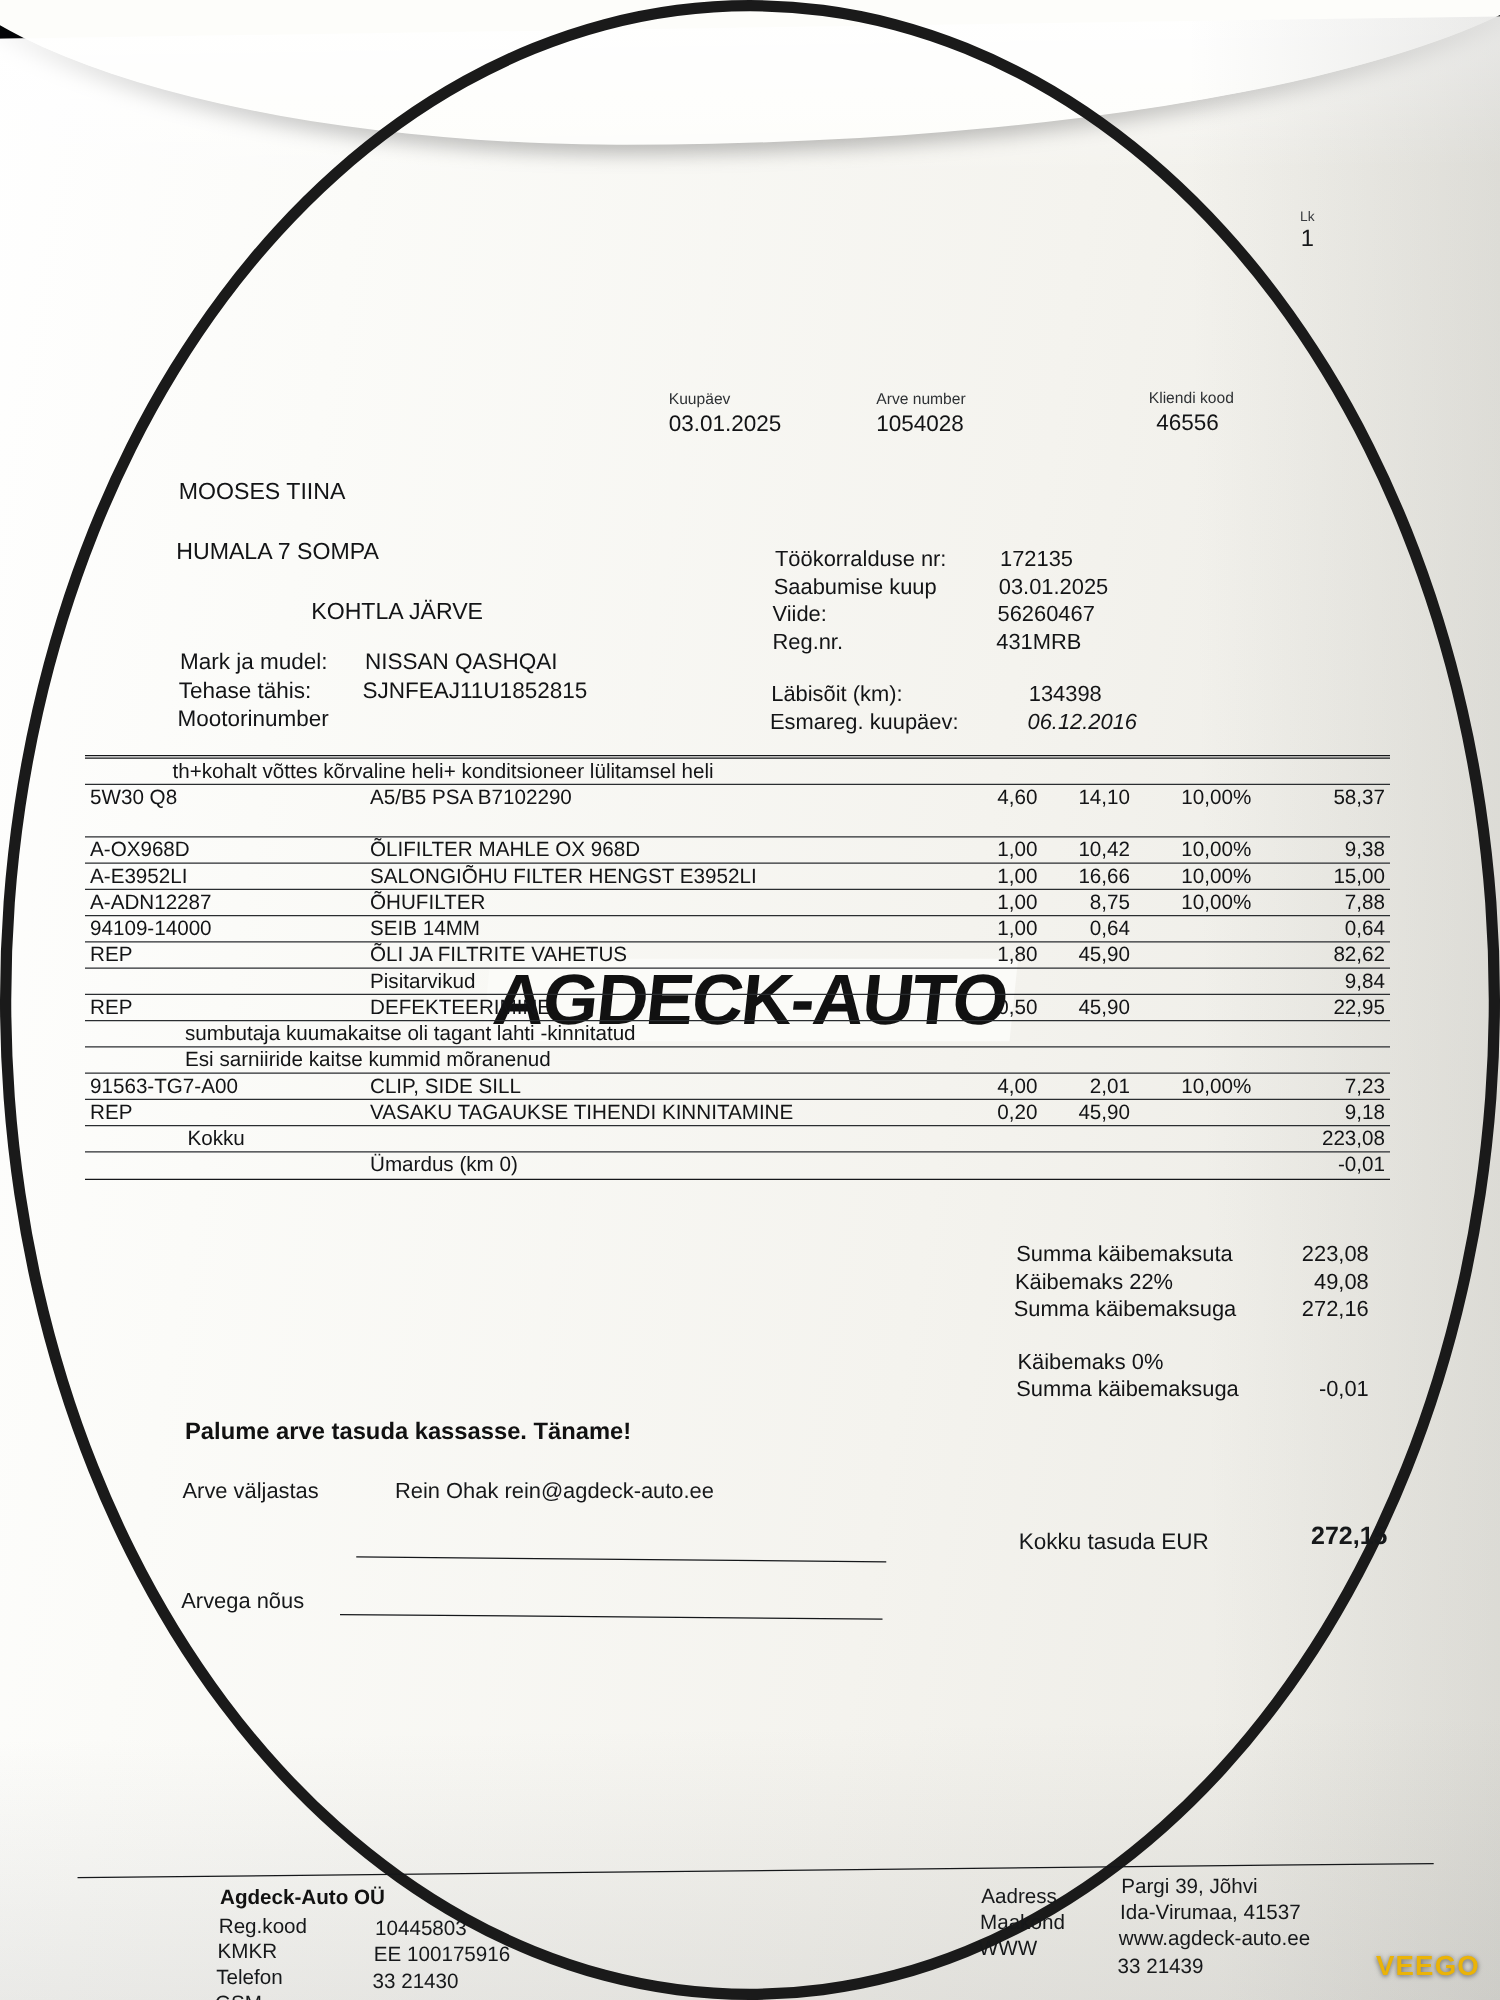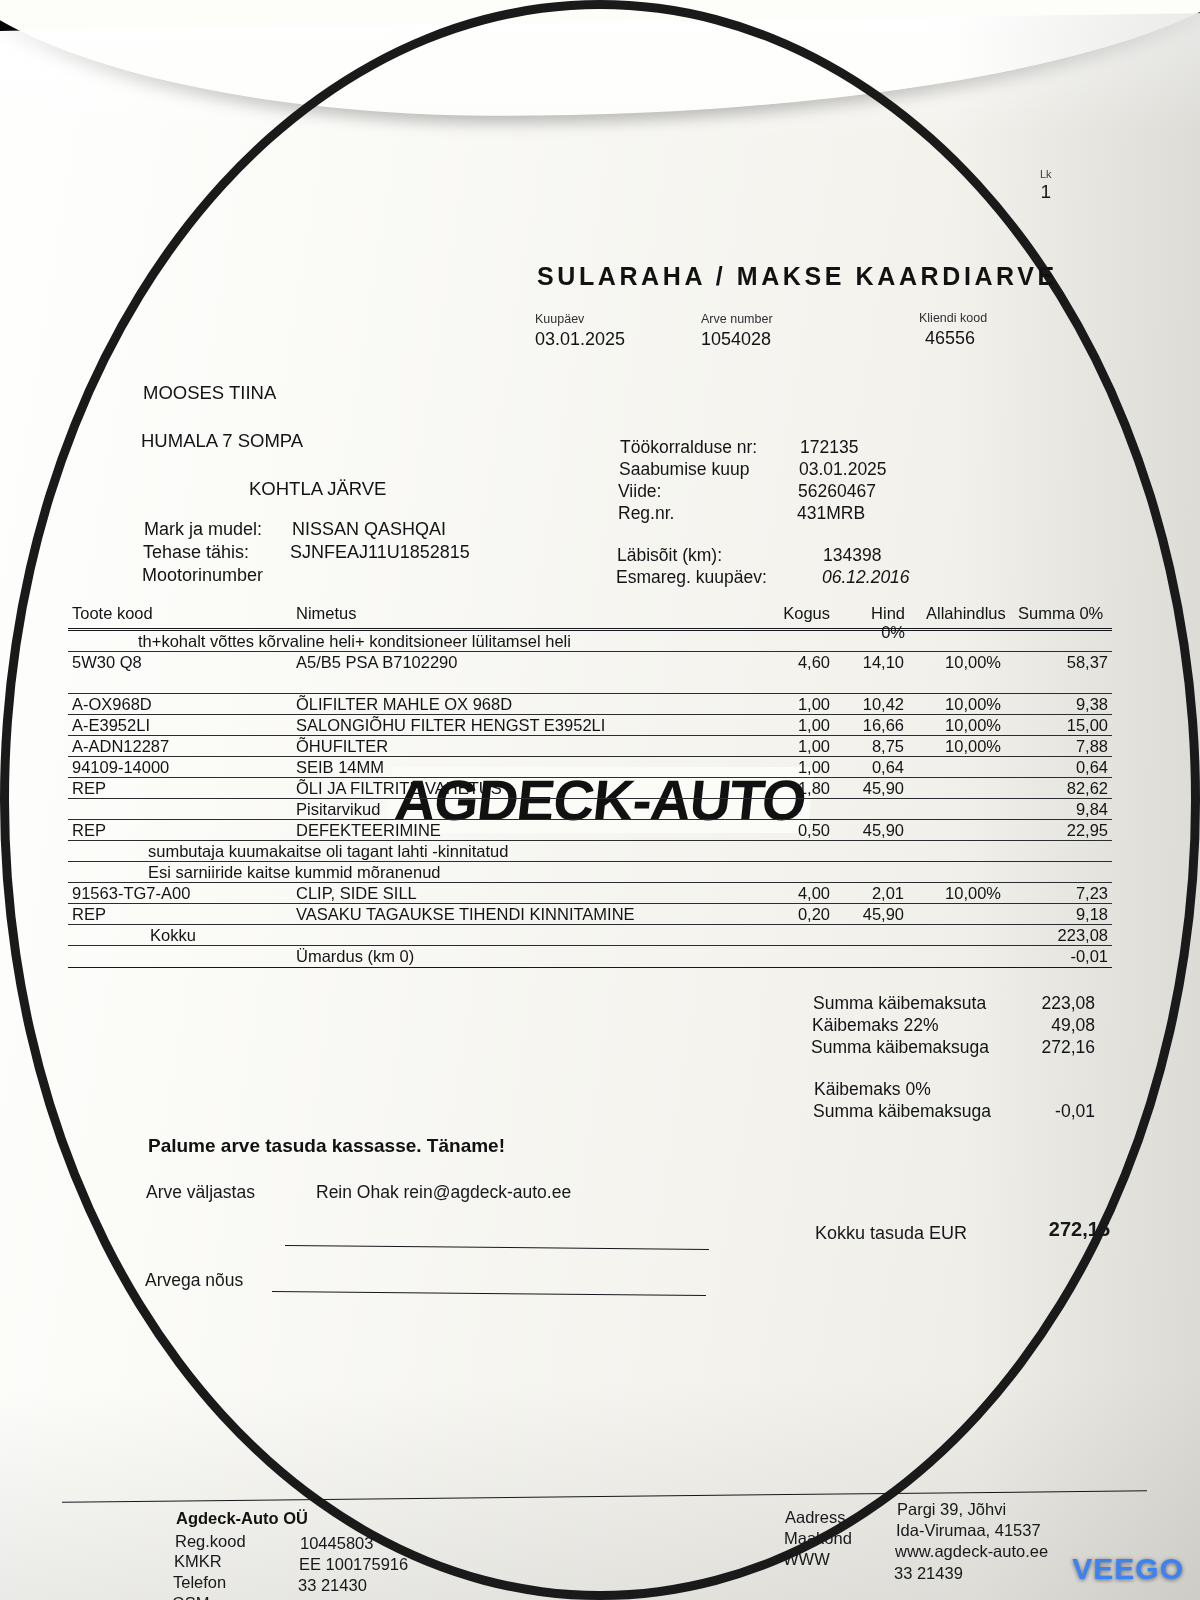--- a/index.html
+++ b/index.html
@@ -268,23 +268,23 @@
   .f5v { left: 897px; top: 1500px; }
   .f6l { left: 784px; top: 1529px; }
   .f6v { left: 896px; top: 1521px; }
   .f7l { left: 783px; top: 1550px; }
   .f7v { left: 895px; top: 1542px; }
   .f8v { left: 894px; top: 1564px; }
 
   .watermark {
     position: absolute;
     right: 16px; bottom: 14px;
-    font-size: 30px;
+    font-size: 22px;
     font-weight: bold;
-    color: #3b82f6;
+    color: #eab308;
     letter-spacing: 1px;
     text-shadow: 0 1px 4px rgba(0,0,0,0.55);
     z-index: 20;
   }
 </style>
 </head>
 <body>
 
 <div class="backdrop"></div>
 
@@ -300,21 +300,20 @@
   <div class="abs page-marker">
     <div class="lk">Lk</div>
     <div class="no">1</div>
   </div>
 
   <div class="logo">
     <div class="logo-ellipse"></div>
     <div class="logo-text">AGDECK-AUTO</div>
   </div>
 
-  <div class="abs doc-title">SULARAHA / MAKSE KAARDIARVE</div>
 
   <div class="abs meta-lbl m1l">Kuupäev</div>
   <div class="abs meta-val m1v">03.01.2025</div>
   <div class="abs meta-lbl m2l">Arve number</div>
   <div class="abs meta-val m2v">1054028</div>
   <div class="abs meta-lbl m3l">Kliendi kood</div>
   <div class="abs meta-val m3v">46556</div>
 
   <div class="abs cust c-name">MOOSES TIINA</div>
   <div class="abs cust c-addr">HUMALA 7   SOMPA</div>
@@ -333,28 +332,20 @@
   <div class="abs ord-lbl o3l">Viide:</div>
   <div class="abs ord-val o3v">56260467</div>
   <div class="abs ord-lbl o4l">Reg.nr.</div>
   <div class="abs ord-val o4v">431MRB</div>
   <div class="abs ord-lbl o5l">Läbisõit (km):</div>
   <div class="abs ord-val o5v">134398</div>
   <div class="abs ord-lbl o6l">Esmareg. kuupäev:</div>
   <div class="abs ord-val o6v">06.12.2016</div>
 
   <div class="table">
-    <div class="hdr">
-      <span class="h-code">Toote kood</span>
-      <span class="h-name">Nimetus</span>
-      <span class="h-qty">Kogus</span>
-      <span class="h-prc">Hind 0%</span>
-      <span class="h-dis">Allahindlus</span>
-      <span class="h-sum">Summa 0%</span>
-    </div>
     <div class="rule-double"></div>
 
     <div class="row">
       <span class="note">th+kohalt  võttes kõrvaline heli+ konditsioneer lülitamsel  heli</span>
     </div>
 
     <div class="row tall">
       <span class="c-code">5W30 Q8</span>
       <span class="c-name2b">A5/B5 PSA B7102290</span>
       <span class="c-qty">4,60</span>

